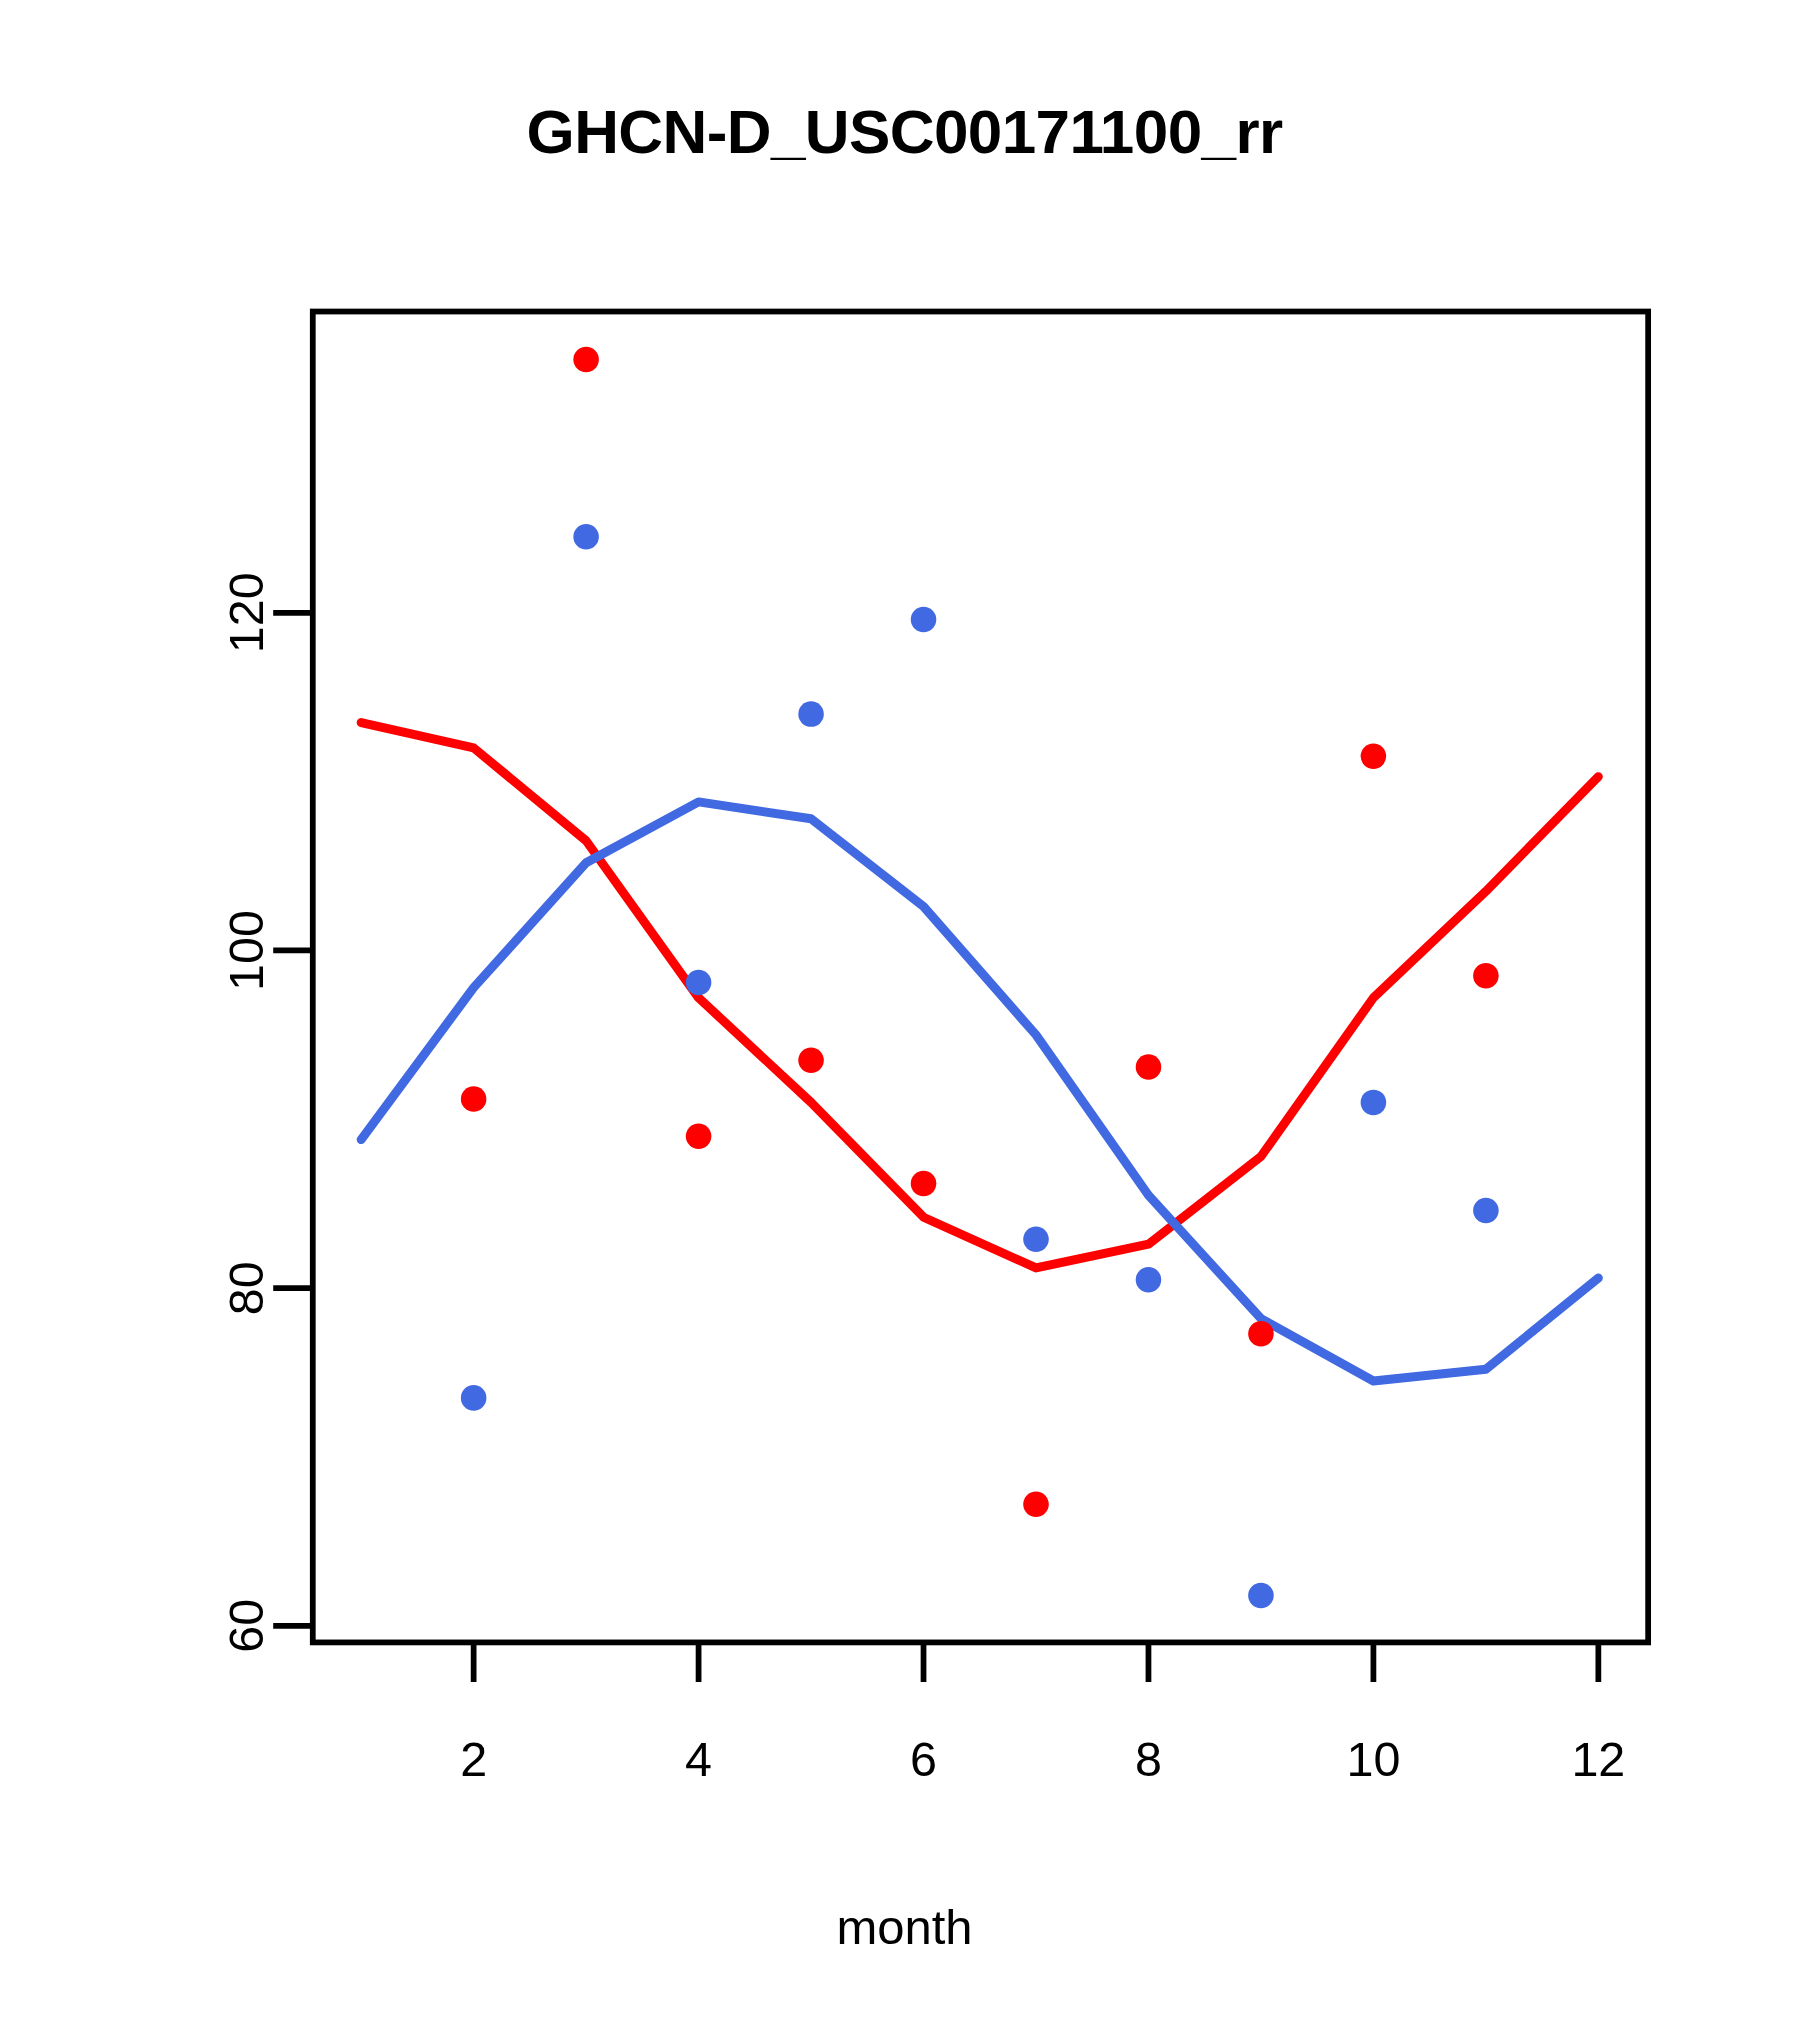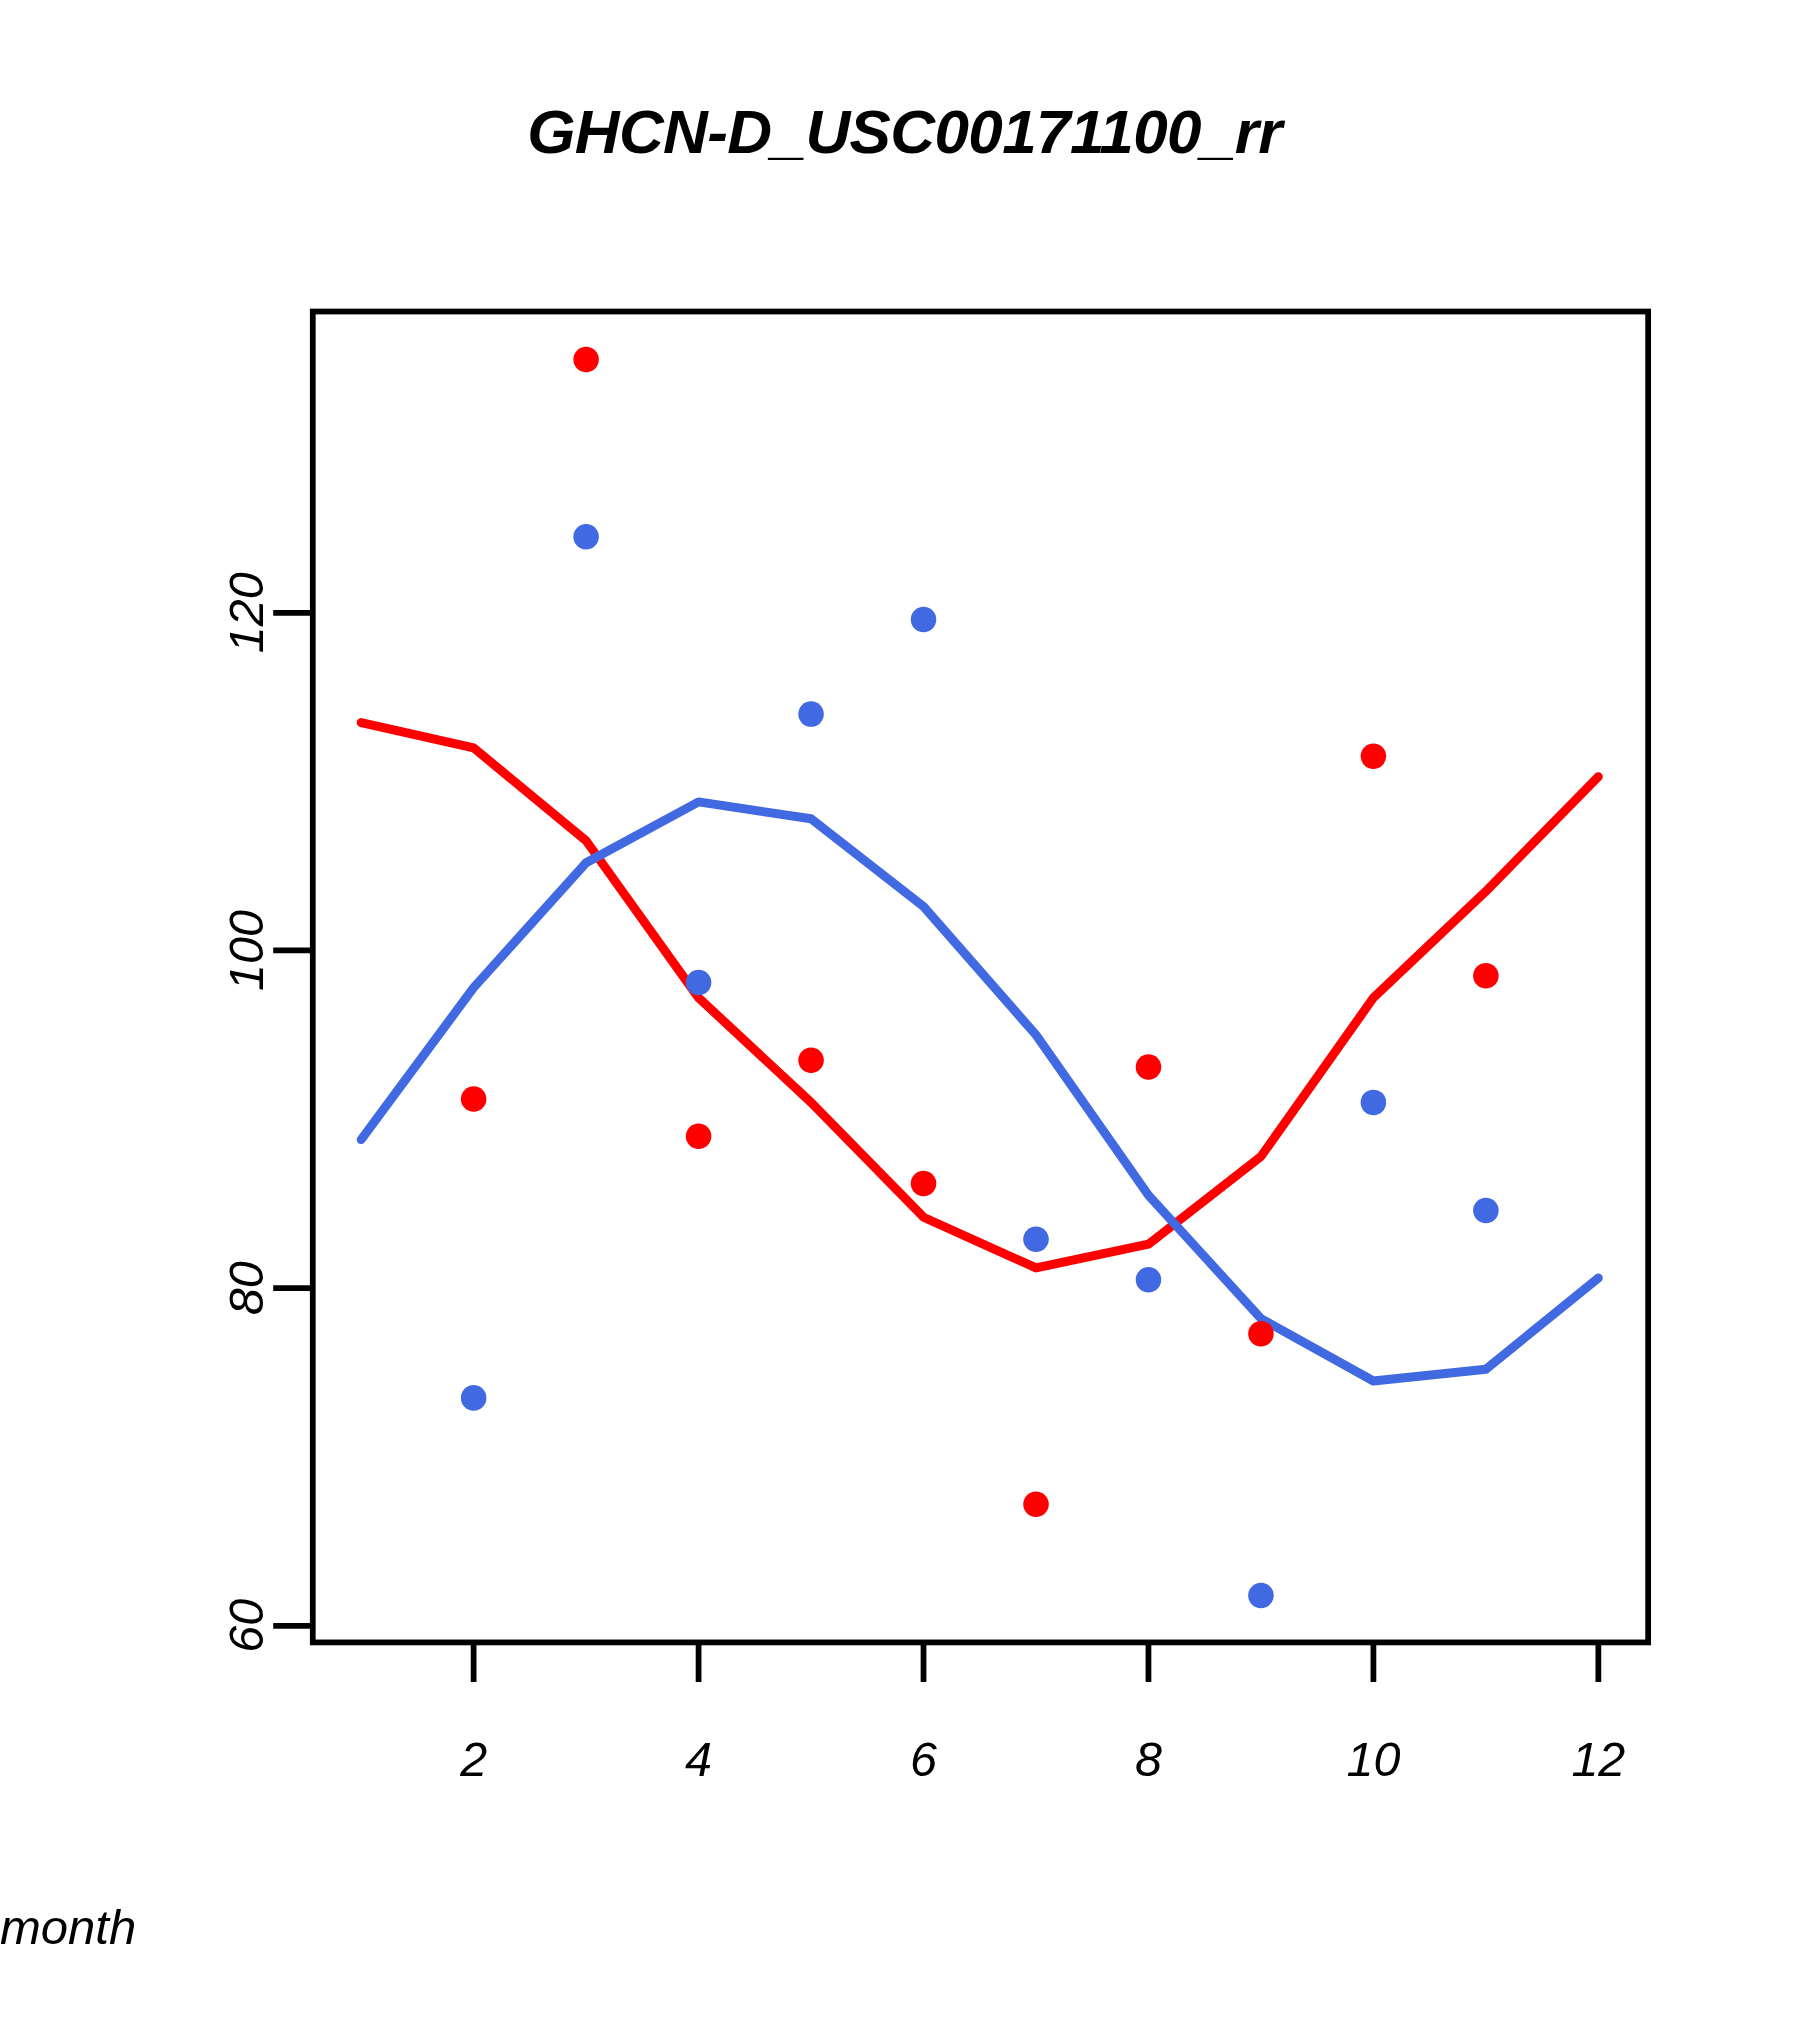--- a/index.html
+++ b/index.html
@@ -11,41 +11,40 @@
     width: 1809px;
     height: 2035px;
     font-family: "Liberation Sans", sans-serif;
     overflow: hidden;
   }
   #plot-root {
     position: relative;
     width: 1797px;
     height: 2035px;
     background: #ffffff;
-    font-style: italic;
   }
   #chart-title {
     position: absolute;
     left: 0;
     top: 96px;
     width: 1809px;
     text-align: center;
     font-family: "Liberation Sans", sans-serif;
     font-weight: bold;
     font-size: 62px;
     letter-spacing: -0.6px;
     color: #000000;
     white-space: pre;
   }
   #xlab {
     position: absolute;
     left: 0;
     top: 1899px;
     width: 1809px;
-    text-align: left;
+    text-align: center;
     font-family: "Liberation Sans", sans-serif;
     font-size: 49px;
     color: #000000;
   }
   svg.plot-canvas {
     position: absolute;
     left: 0;
     top: 0;
     width: 1809px;
     height: 2035px;

